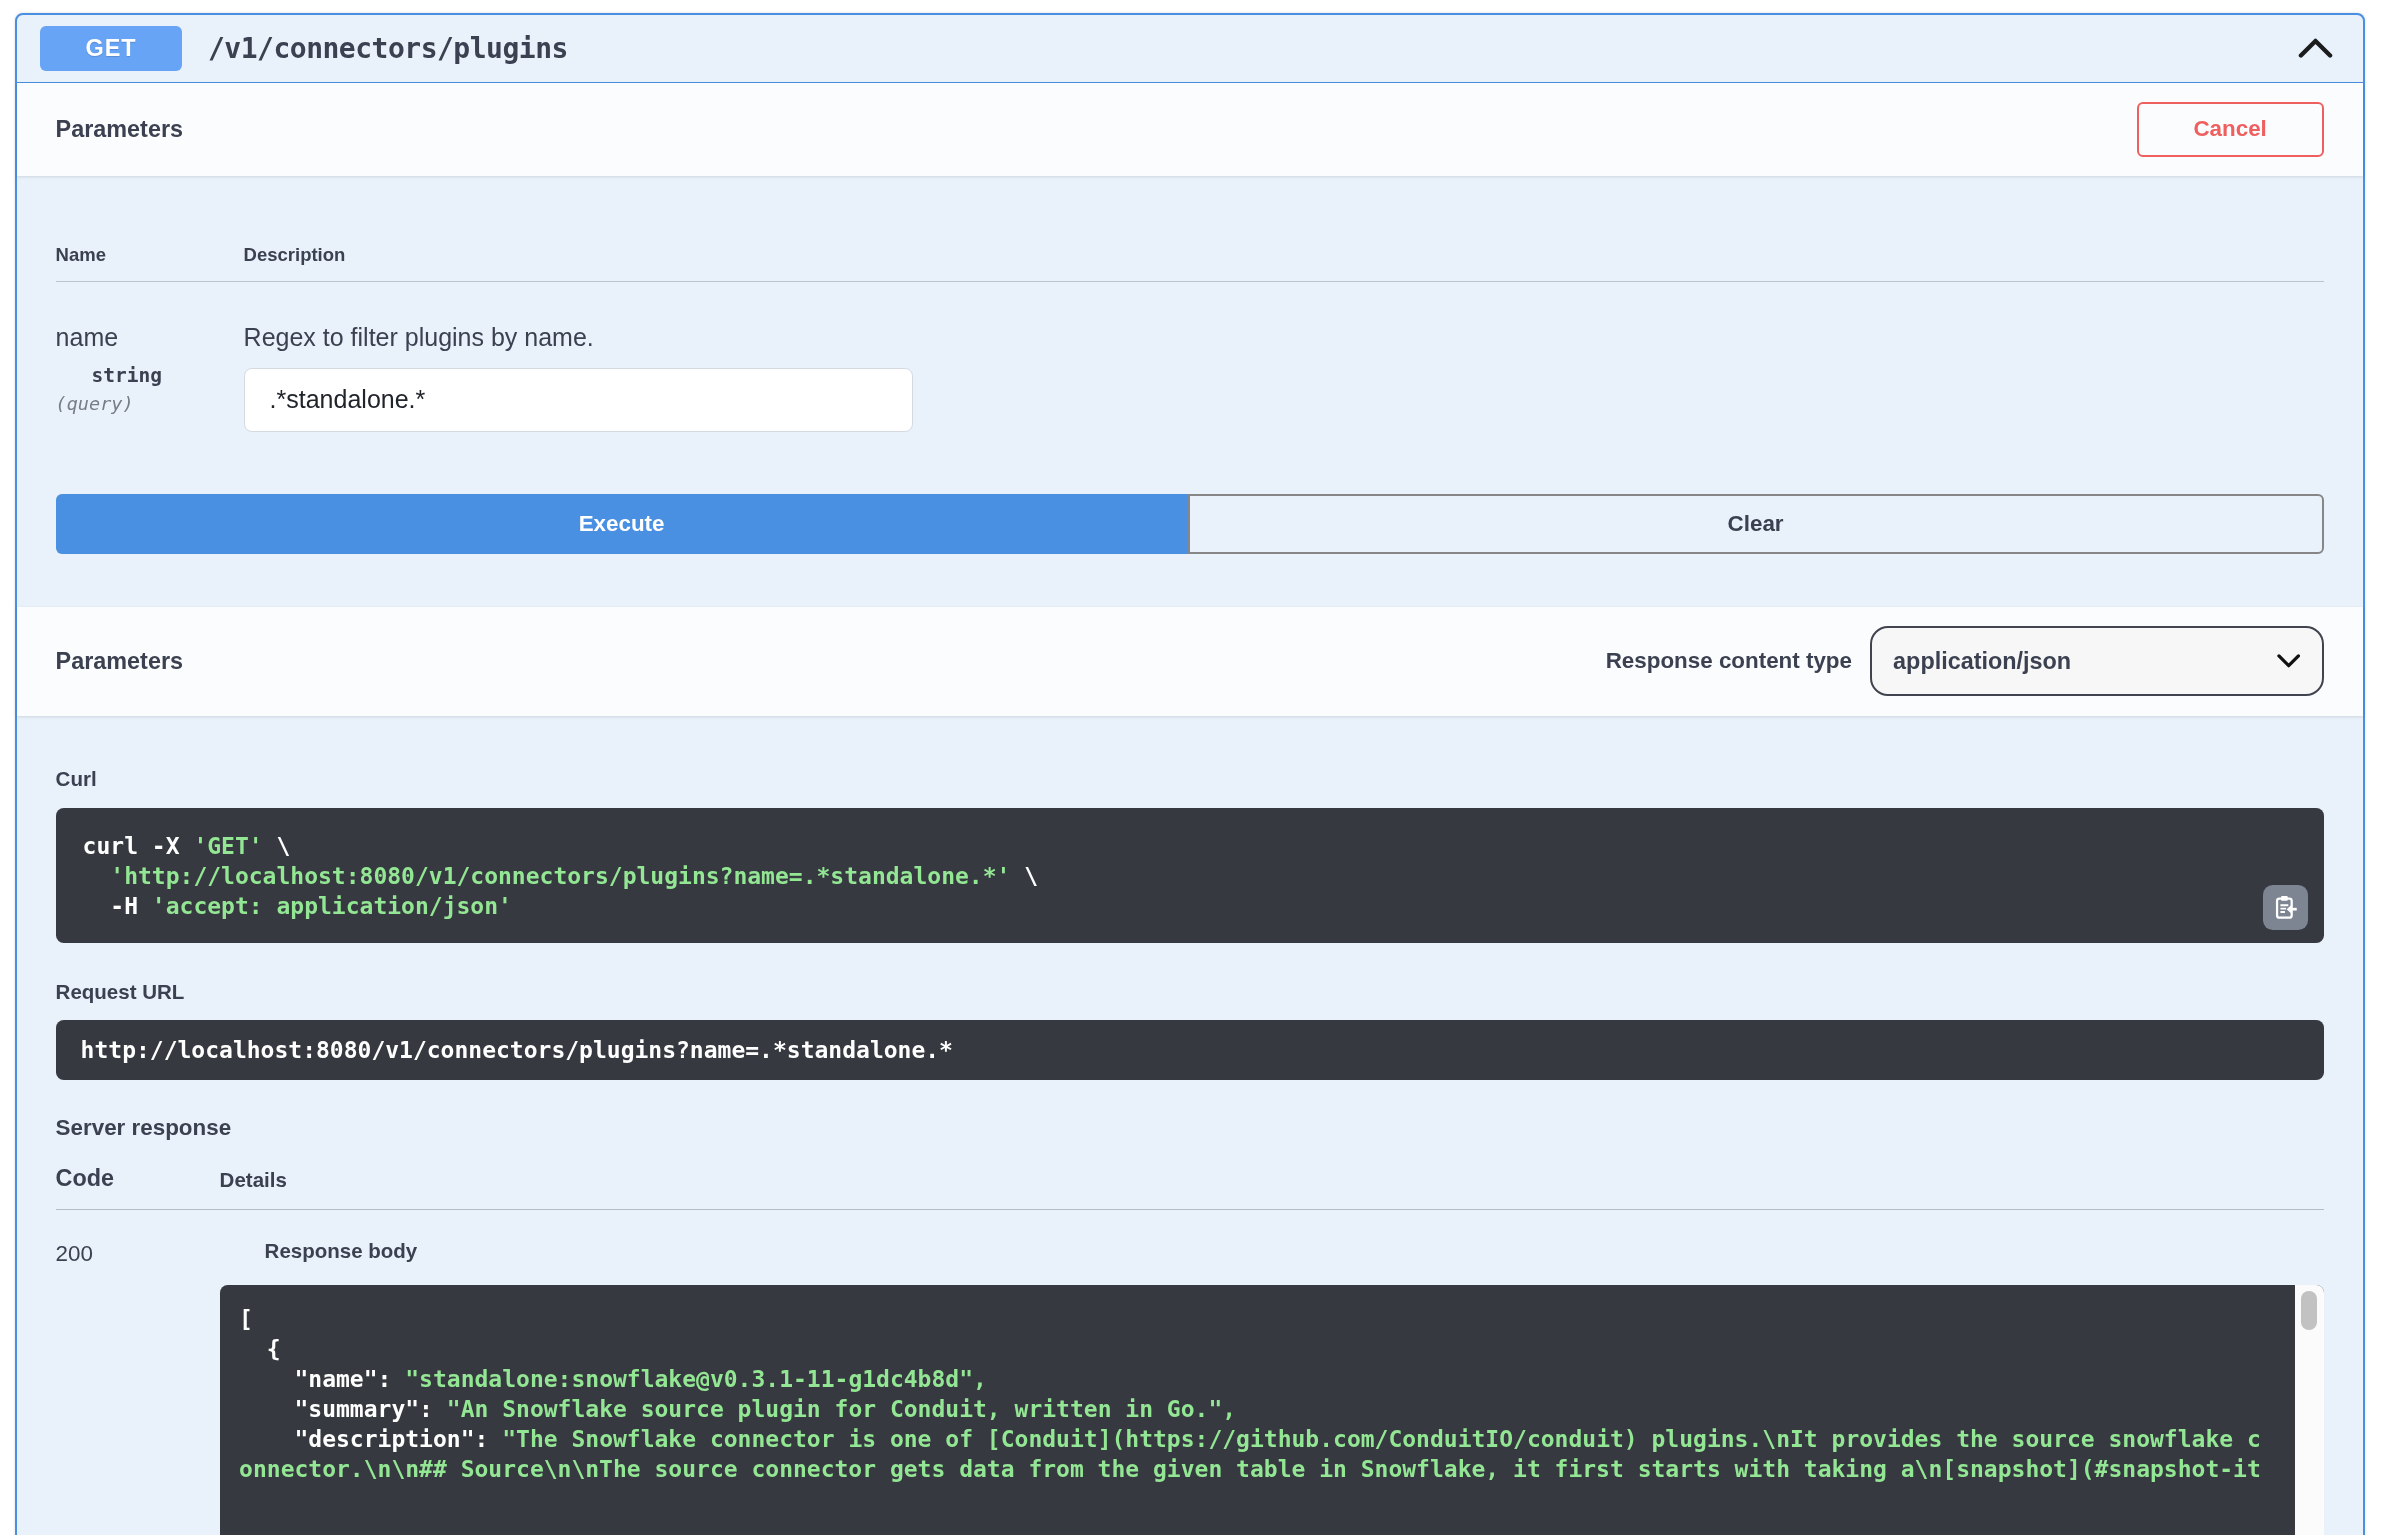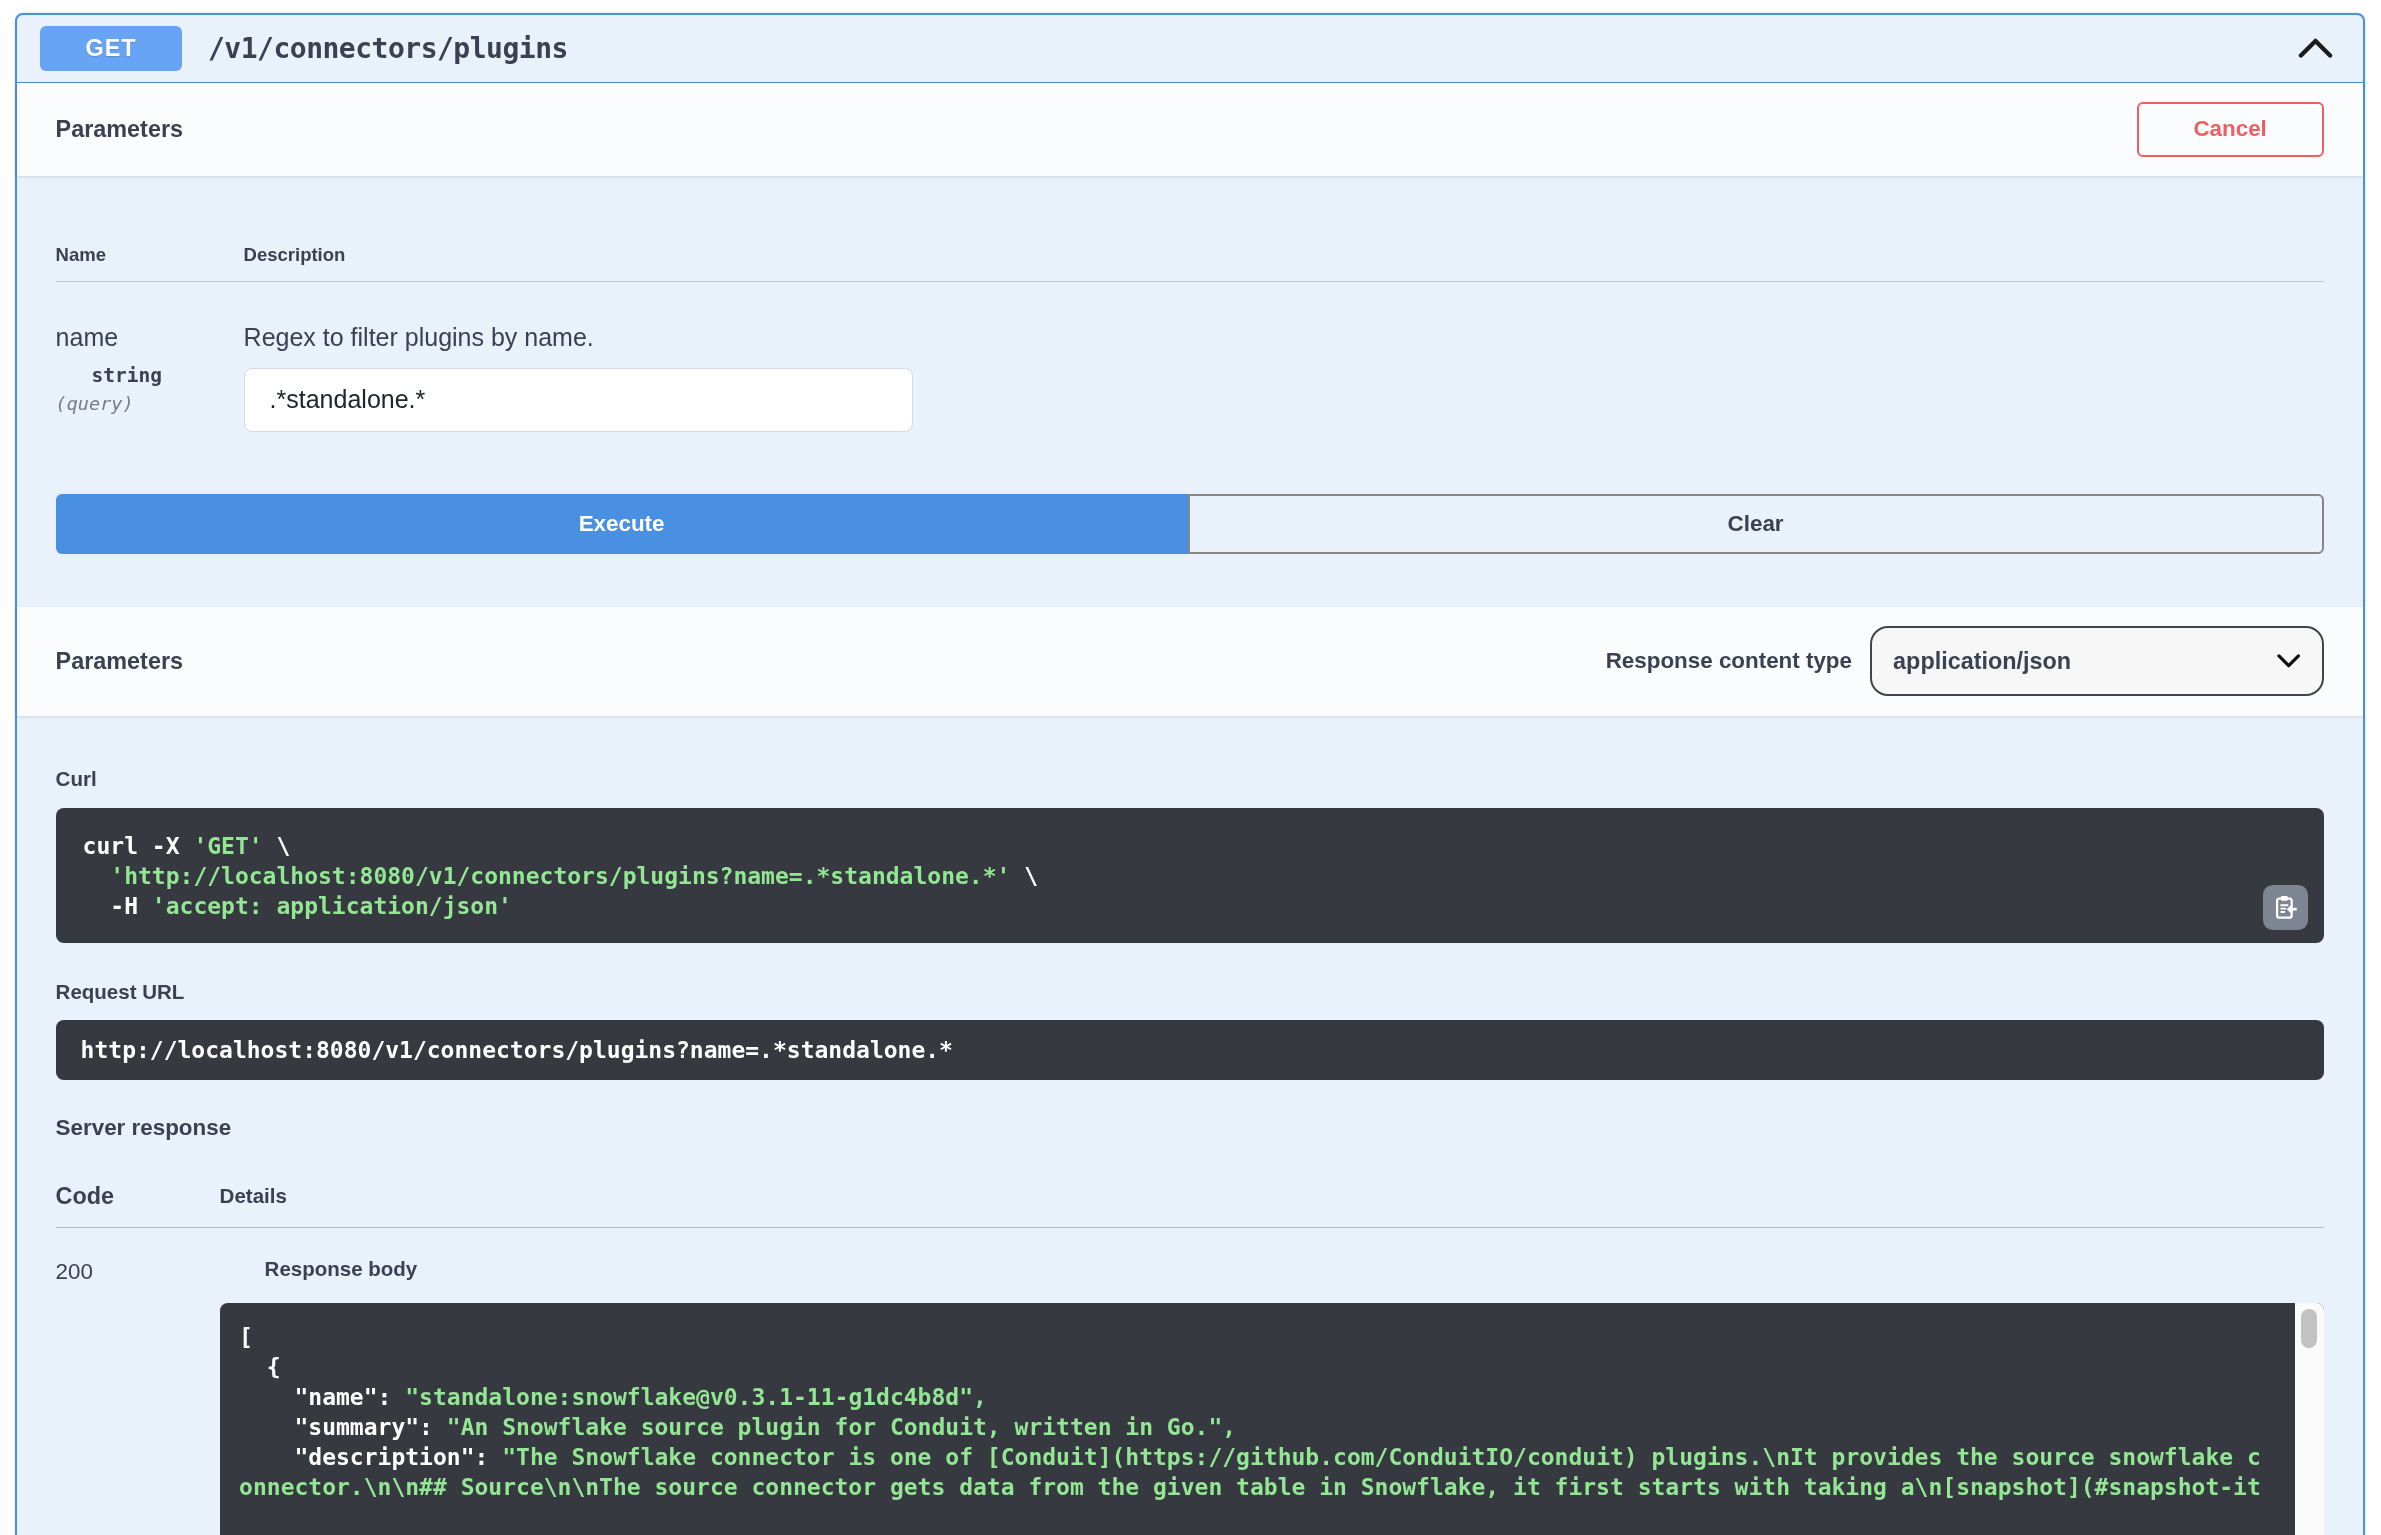--- a/index.html
+++ b/index.html
@@ -68,21 +68,21 @@
   .blk-label.lg{font-size:22.4px;}
   .codeblock{background:#36393f;border-radius:7.8px;color:#fff;
     font-family:"DejaVu Sans Mono",monospace;font-weight:bold;font-size:23px;line-height:30px;}
   .curl-block{margin-top:17.6px;padding:22.4px 27px;position:relative;}
   .code-line{white-space:pre;}
   .copy-btn{position:absolute;right:15.6px;bottom:13.7px;width:45px;height:45px;border:none;
     border-radius:9.8px;background:#7d8492;display:flex;align-items:center;justify-content:center;cursor:pointer;}
   .lbl-requrl{margin-top:37px;}
   .url-block{margin-top:15.6px;height:60px;display:flex;align-items:center;padding:0 25px;}
   .lbl-server{margin-top:35px;}
-  .thead2{margin-top:42px;align-items:center;}
+  .thead2{margin-top:24px;align-items:flex-end;}
   .th-code{font-size:23.4px;font-weight:bold;}
   .th-details{font-size:20.5px;font-weight:bold;}
   .divider2{height:1px;background:rgba(59,65,81,.3);margin-top:17.6px;}
   .resp-row{margin-top:29px;}
   .status-code{font-size:22.4px;padding-top:2px;}
   .resp-col{flex:1;min-width:0;}
   .respbody-label{margin-bottom:21.5px;padding-left:45px;}
   .respbody{position:relative;padding:19.5px 55px 39px 19.5px;min-height:410px;}
   .respbody .code-line{white-space:pre-wrap;word-break:break-all;}
   .seg-w{color:#fff;}

